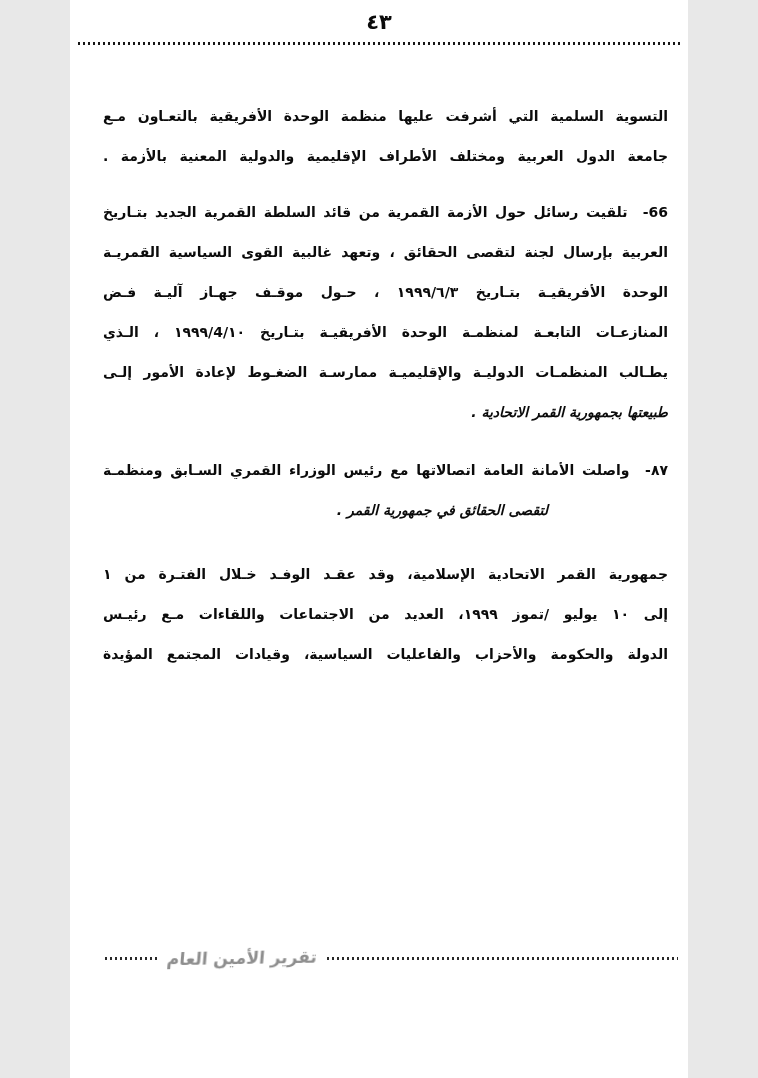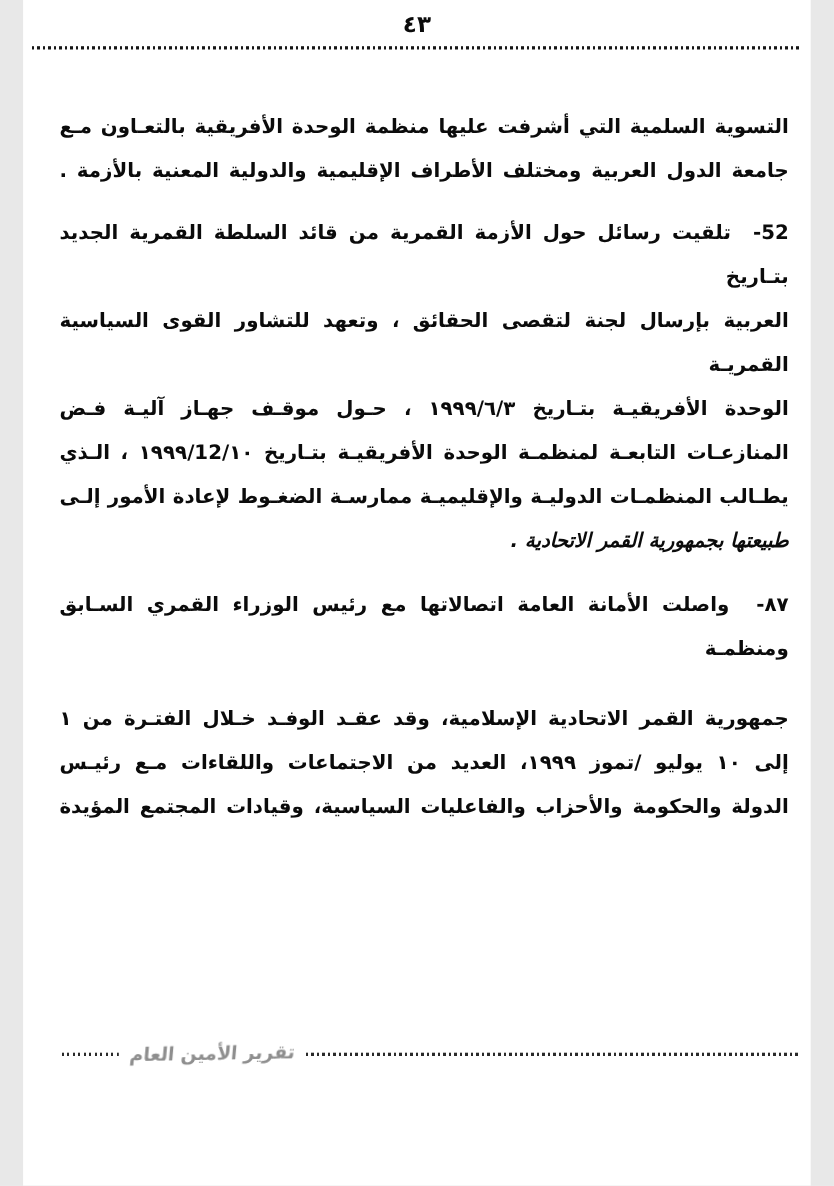--- a/index.html
+++ b/index.html
@@ -1,18 +1,18 @@
 <!DOCTYPE html>
 <html lang="ar"><head>
 <meta charset="utf-8">
 <style>
   html,body{margin:0;padding:0;background:#e8e8e8;}
   .page{
     position:relative;
-    width:716px;height:1078px;
+    width:618px;height:1078px;
     margin:0 auto;
     background:#ffffff;
     color:#0b0b0b;
     font-family:"DejaVu Sans",sans-serif;
     overflow:hidden;
   }
   .pagenum{
     padding-top:8px;
     text-align:center;
     font-size:21px;
@@ -21,21 +21,21 @@
     line-height:28px;
   }
   .dotline{
     height:3px;
     background:repeating-linear-gradient(90deg,#161616 0 2px,transparent 2px 5px);
   }
   .toprule{margin:6px 8px 0 8px;}
   .content{
     direction:rtl;
     margin:51px 20px 0 33px;
-    font-size:18px;
+    font-size:14px;
     font-weight:700;
     line-height:40px;
   }
   .tline{
     text-align:justify;
     text-align-last:justify;
   }
   .tline.lastright{
     text-align-last:right;
     font-style:italic;
@@ -78,29 +78,30 @@
 
   <div class="dotline toprule"></div>
 
   <div class="content">
     <div>
         <div class="tline">التسوية السلمية التي أشرفت عليها منظمة الوحدة الأفريقية بالتعـاون مـع</div>
         <div class="tline">جامعة الدول العربية ومختلف الأطراف الإقليمية والدولية المعنية بالأزمة .</div>
       </div>
     <div>
         <div class="para para-86">
-          <div class="tline"><span class="pnum">52-</span>&nbsp; تلقيت رسائل حول الأزمة القمرية من قائد السلطة القمرية الجديد بتـاريخ</div>
-          <div class="tline">العربية بإرسال لجنة لتقصى الحقائق ، وتعهد للتشاور القوى السياسية القمريـة</div>
+          <div class="tline"><span class="pnum">66-</span>&nbsp; تلقيت رسائل حول الأزمة القمرية من قائد السلطة القمرية الجديد بتـاريخ</div>
+          <div class="tline">العربية بإرسال لجنة لتقصى الحقائق ، وتعهد غالبية القوى السياسية القمريـة</div>
           <div class="tline">الوحدة الأفريقيـة بتـاريخ ١٩٩٩/٦/٣ ، حـول موقـف جهـاز آليـة فـض</div>
-          <div class="tline">المنازعـات التابعـة لمنظمـة الوحدة الأفريقيـة بتـاريخ ١٩٩٩/12/١٠ ، الـذي</div>
+          <div class="tline">المنازعـات التابعـة لمنظمـة الوحدة الأفريقيـة بتـاريخ ١٩٩٩/4/١٠ ، الـذي</div>
           <div class="tline">يطـالب المنظمـات الدوليـة والإقليميـة ممارسـة الضغـوط لإعادة الأمور إلـى</div>
           <div class="tline lastright">طبيعتها بجمهورية القمر الاتحادية .</div>
         </div>
         <div class="para para-87">
           <div class="tline"><span class="pnum">٨٧-</span>&nbsp; واصلت الأمانة العامة اتصالاتها مع رئيس الوزراء القمري السـابق ومنظمـة</div>
+          <div class="tline lastright" style="padding-right: 120px;">لتقصى الحقائق في جمهورية القمر .</div>
         </div>
         <div class="para para-88">
           <div class="tline">جمهورية القمر الاتحادية الإسلامية، وقد عقـد الوفـد خـلال الفتـرة من ١</div>
           <div class="tline">إلى ١٠ يوليو /تموز ١٩٩٩، العديد من الاجتماعات واللقاءات مـع رئيـس</div>
           <div class="tline">الدولة والحكومة والأحزاب والفاعليات السياسية، وقيادات المجتمع المؤيدة</div>
         </div>
       </div>
   </div>
 
   <div class="footer">

